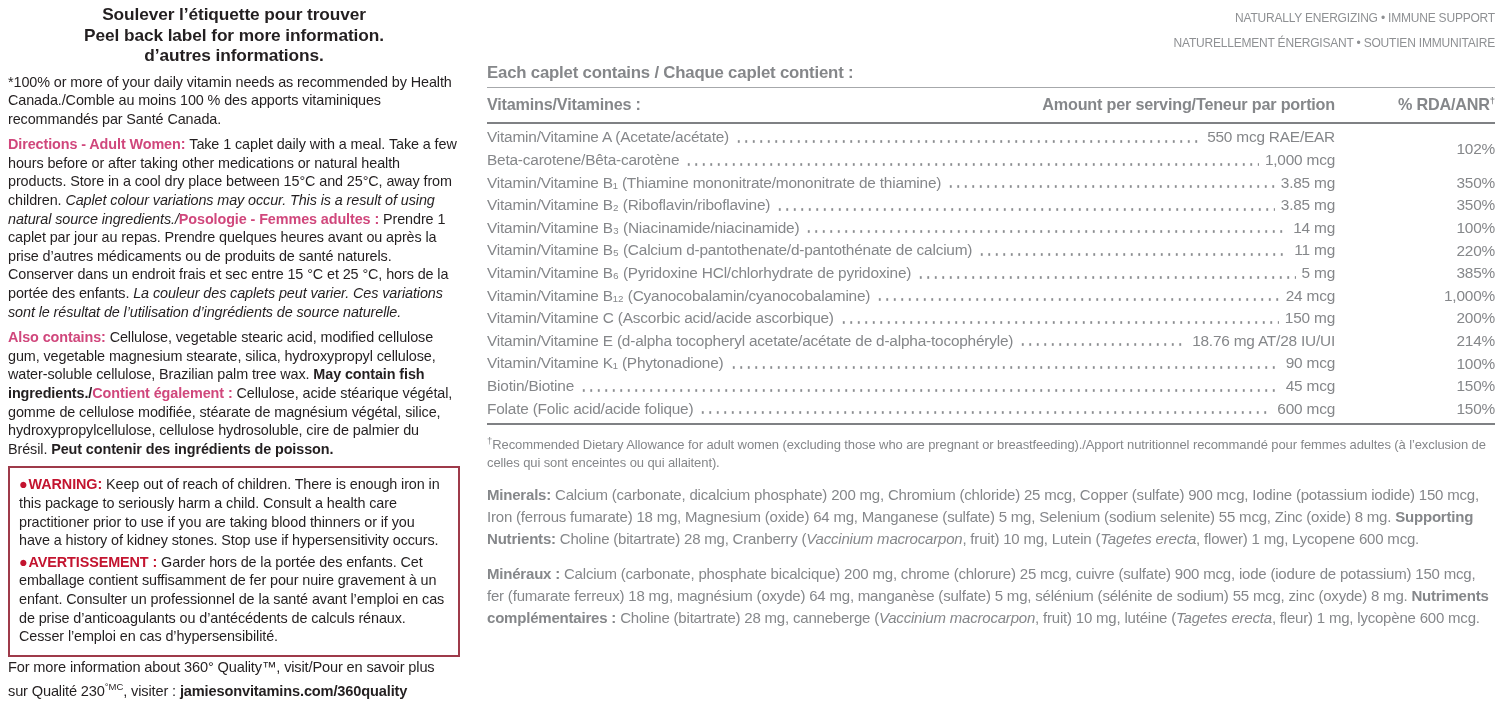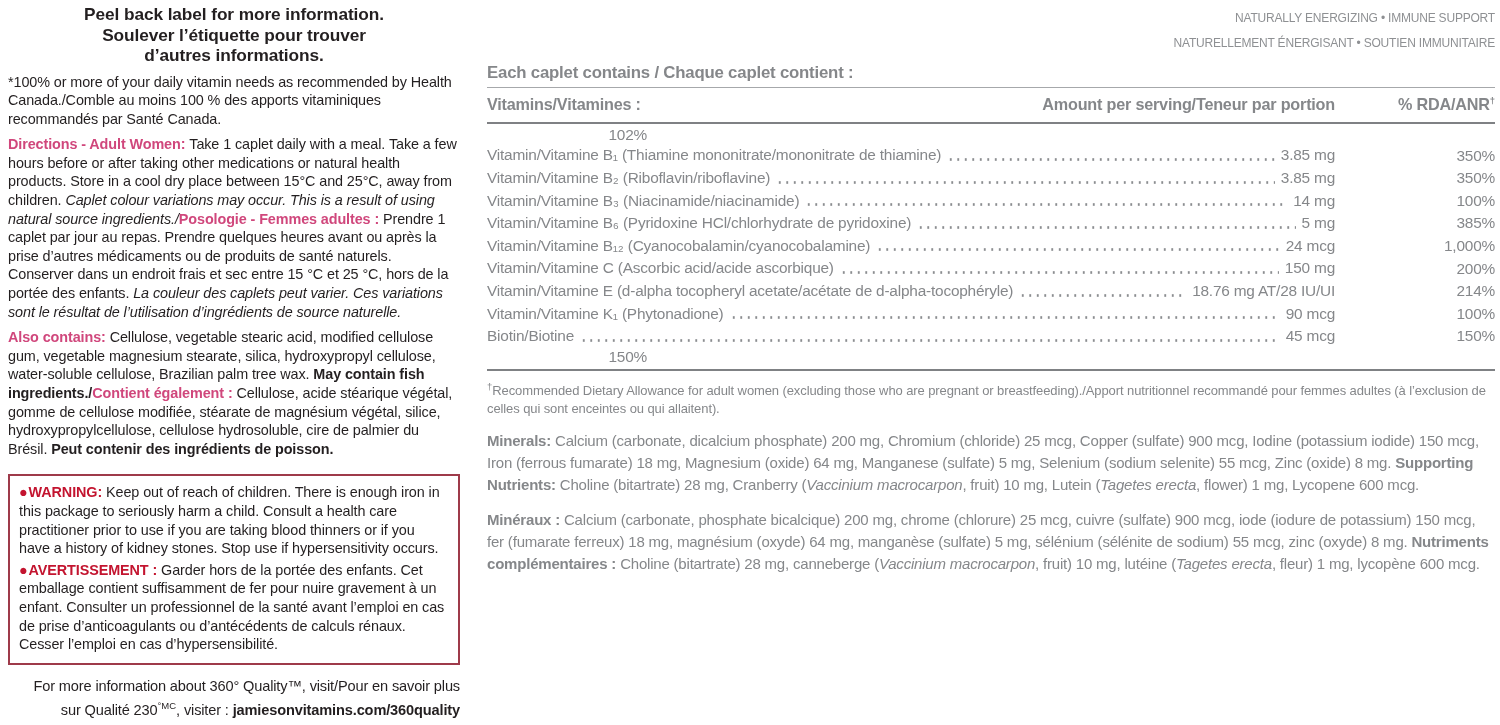--- a/index.html
+++ b/index.html
@@ -16,23 +16,23 @@
   .left-col{position:absolute;left:8px;top:4px;width:452px;color:var(--ink);
             font-size:14.4px;line-height:18.6px;letter-spacing:-0.1px}
   .peel{text-align:center;font-weight:bold;font-size:17.3px;line-height:20.5px;padding:0 26px}
   .para{margin-top:7px}
   .seg-pink{color:var(--pink);font-weight:bold}
   .seg-b{font-weight:bold}
   .seg-i{font-style:italic}
   .seg-red{color:var(--red);font-weight:bold}
   .seg-bullet{padding-right:1px}
   .seg-sup{vertical-align:super;font-size:9.5px;letter-spacing:0}
-  .warning-box{margin-top:16px;border:2px solid var(--box_border);padding:7px 9px 9px 9px}
+  .warning-box{margin-top:8px;border:2px solid var(--box_border);padding:7px 9px 9px 9px}
   .w-para + .w-para{margin-top:3px}
-  .left-footer{margin-top:11px;text-align:right;font-size:14.6px;line-height:20.5px;letter-spacing:-0.15px}
+  .left-footer{text-align:left;font-size:14.6px;line-height:20.5px;letter-spacing:-0.15px}
 
   
   .right-col{position:absolute;left:487px;top:6px;width:1008px;color:var(--gray_text);
              font-size:15.4px;letter-spacing:-0.2px}
   .claims{text-align:right;color:var(--gray_caps);font-weight:normal;font-size:12px;
           line-height:25px;letter-spacing:-0.2px}
   .each{font-weight:bold;font-size:16.8px;margin-top:7px;color:var(--gray_text)}
   .rule-thin{border-top:1.5px solid var(--rule_light);margin-top:4px}
   .rule-thick{border-top:2.5px solid var(--rule_dark)}
   .t-header{display:flex;font-weight:bold;font-size:16.2px;padding:7px 0 8px 0}
@@ -52,22 +52,22 @@
   .footnote{font-size:13px;line-height:17.5px;margin-top:7px;letter-spacing:-0.1px}
   .minerals{margin-top:13px;font-size:15px;line-height:22px}
 </style>
 </head>
 <body>
 
 <div class="page">
 
   <div class="left-col">
     <div class="peel">
+        <div>Soulever l’étiquette pour trouver</div>
         <div>Peel back label for more information.</div>
-        <div>Soulever l’étiquette pour trouver</div>
         <div>d’autres informations.</div>
       </div>
 
     <div class="para"><span>*100% or more of your daily vitamin needs as recommended by Health Canada./Comble au moins 100 % des apports vitaminiques recommandés par Santé Canada.</span></div>
 
     <div class="para"><span class="seg-pink">Directions - Adult Women: </span><span>Take 1 caplet daily with a meal. Take a few hours before or after taking other medications or natural health products. Store in a cool dry place between 15°C and 25°C, away from children. </span><span class="seg-i">Caplet colour variations may occur. This is a result of using natural source ingredients./</span><span class="seg-pink">Posologie - Femmes adultes : </span><span>Prendre 1 caplet par jour au repas. Prendre quelques heures avant ou après la prise d’autres médicaments ou de produits de santé naturels. Conserver dans un endroit frais et sec entre 15 °C et 25 °C, hors de la portée des enfants. </span><span class="seg-i">La couleur des caplets peut varier. Ces variations sont le résultat de l’utilisation d’ingrédients de source naturelle.</span></div>
 
     <div class="para"><span class="seg-pink">Also contains: </span><span>Cellulose, vegetable stearic acid, modified cellulose gum, vegetable magnesium stearate, silica, hydroxypropyl cellulose, water-soluble cellulose, Brazilian palm tree wax. </span><span class="seg-b">May contain fish ingredients./</span><span class="seg-pink">Contient également : </span><span>Cellulose, acide stéarique végétal, gomme de cellulose modifiée, stéarate de magnésium végétal, silice, hydroxypropylcellulose, cellulose hydrosoluble, cire de palmier du Brésil. </span><span class="seg-b">Peut contenir des ingrédients de poisson.</span></div>
 
     <div class="warning-box">
@@ -98,20 +98,32 @@
       </div>
       <div class="h-pct">
         <span>% RDA/ANR</span><span class="seg-sup">†</span>
       </div>
     </div>
 
     <div class="rule-thick"></div>
 
     <div class="t-rows">
         <div class="t-row">
+          <div class="t-left">
+            <div class="t-line">
+              <span class="t-name">Vitamin/Vitamine A (Acetate/acétate)</span>
+              <span class="t-leader"></span>
+              <span class="t-amount">550 mcg RAE/EAR</span>
+            </div>
+            <div class="t-line">
+              <span class="t-name">Beta-carotene/Bêta-carotène</span>
+              <span class="t-leader"></span>
+              <span class="t-amount">1,000 mcg</span>
+            </div>
+          </div>
           <div class="t-pct">102%</div>
         </div>
         <div class="t-row">
           <div class="t-left">
             <div class="t-line">
               <span class="t-name">Vitamin/Vitamine B₁ (Thiamine mononitrate/mononitrate de thiamine)</span>
               <span class="t-leader"></span>
               <span class="t-amount">3.85 mg</span>
             </div>
           </div>
@@ -133,20 +145,30 @@
               <span class="t-name">Vitamin/Vitamine B₃ (Niacinamide/niacinamide)</span>
               <span class="t-leader"></span>
               <span class="t-amount">14 mg</span>
             </div>
           </div>
           <div class="t-pct">100%</div>
         </div>
         <div class="t-row">
           <div class="t-left">
             <div class="t-line">
+              <span class="t-name">Vitamin/Vitamine B₅ (Calcium d-pantothenate/d-pantothénate de calcium)</span>
+              <span class="t-leader"></span>
+              <span class="t-amount">11 mg</span>
+            </div>
+          </div>
+          <div class="t-pct">220%</div>
+        </div>
+        <div class="t-row">
+          <div class="t-left">
+            <div class="t-line">
               <span class="t-name">Vitamin/Vitamine B₆ (Pyridoxine HCl/chlorhydrate de pyridoxine)</span>
               <span class="t-leader"></span>
               <span class="t-amount">5 mg</span>
             </div>
           </div>
           <div class="t-pct">385%</div>
         </div>
         <div class="t-row">
           <div class="t-left">
             <div class="t-line">
@@ -191,20 +213,27 @@
           <div class="t-left">
             <div class="t-line">
               <span class="t-name">Biotin/Biotine</span>
               <span class="t-leader"></span>
               <span class="t-amount">45 mcg</span>
             </div>
           </div>
           <div class="t-pct">150%</div>
         </div>
         <div class="t-row">
+          <div class="t-left">
+            <div class="t-line">
+              <span class="t-name">Folate (Folic acid/acide folique)</span>
+              <span class="t-leader"></span>
+              <span class="t-amount">600 mcg</span>
+            </div>
+          </div>
           <div class="t-pct">150%</div>
         </div>
       </div>
 
     <div class="rule-thick"></div>
 
     <div class="footnote"><span class="seg-sup">†</span><span>Recommended Dietary Allowance for adult women (excluding those who are pregnant or breastfeeding)./Apport nutritionnel recommandé pour femmes adultes (à l’exclusion de celles qui sont enceintes ou qui allaitent).</span></div>
 
     <div class="minerals"><span class="seg-b">Minerals: </span><span>Calcium (carbonate, dicalcium phosphate) 200 mg, Chromium (chloride) 25 mcg, Copper (sulfate) 900 mcg, Iodine (potassium iodide) 150 mcg, Iron (ferrous fumarate) 18 mg, Magnesium (oxide) 64 mg, Manganese (sulfate) 5 mg, Selenium (sodium selenite) 55 mcg, Zinc (oxide) 8 mg. </span><span class="seg-b">Supporting Nutrients: </span><span>Choline (bitartrate) 28 mg, Cranberry (</span><span class="seg-i">Vaccinium macrocarpon</span><span>, fruit) 10 mg, Lutein (</span><span class="seg-i">Tagetes erecta</span><span>, flower) 1 mg, Lycopene 600 mcg.</span></div>
 

